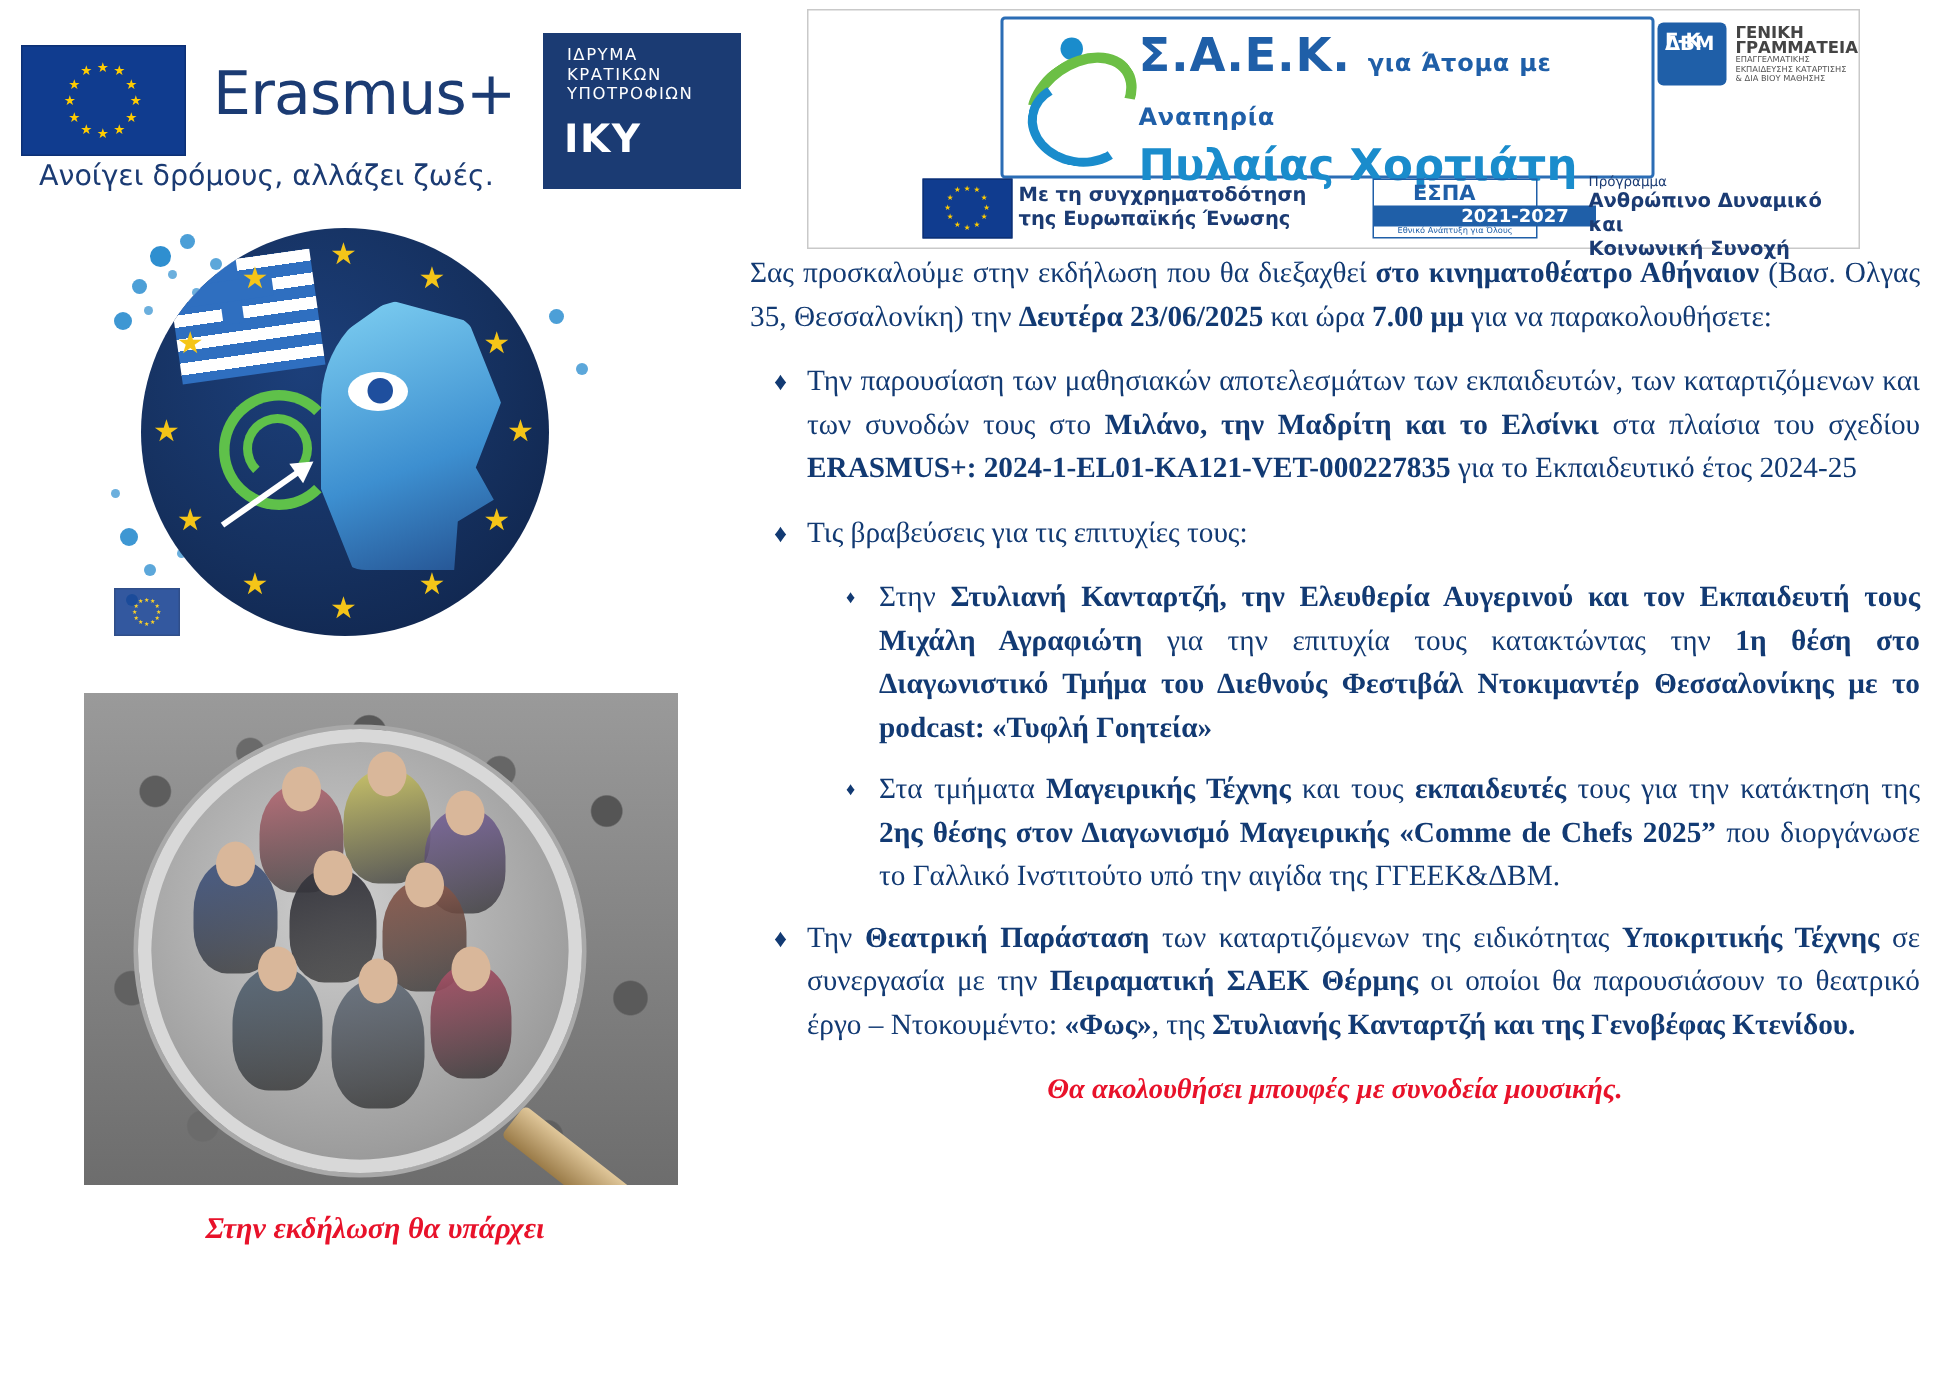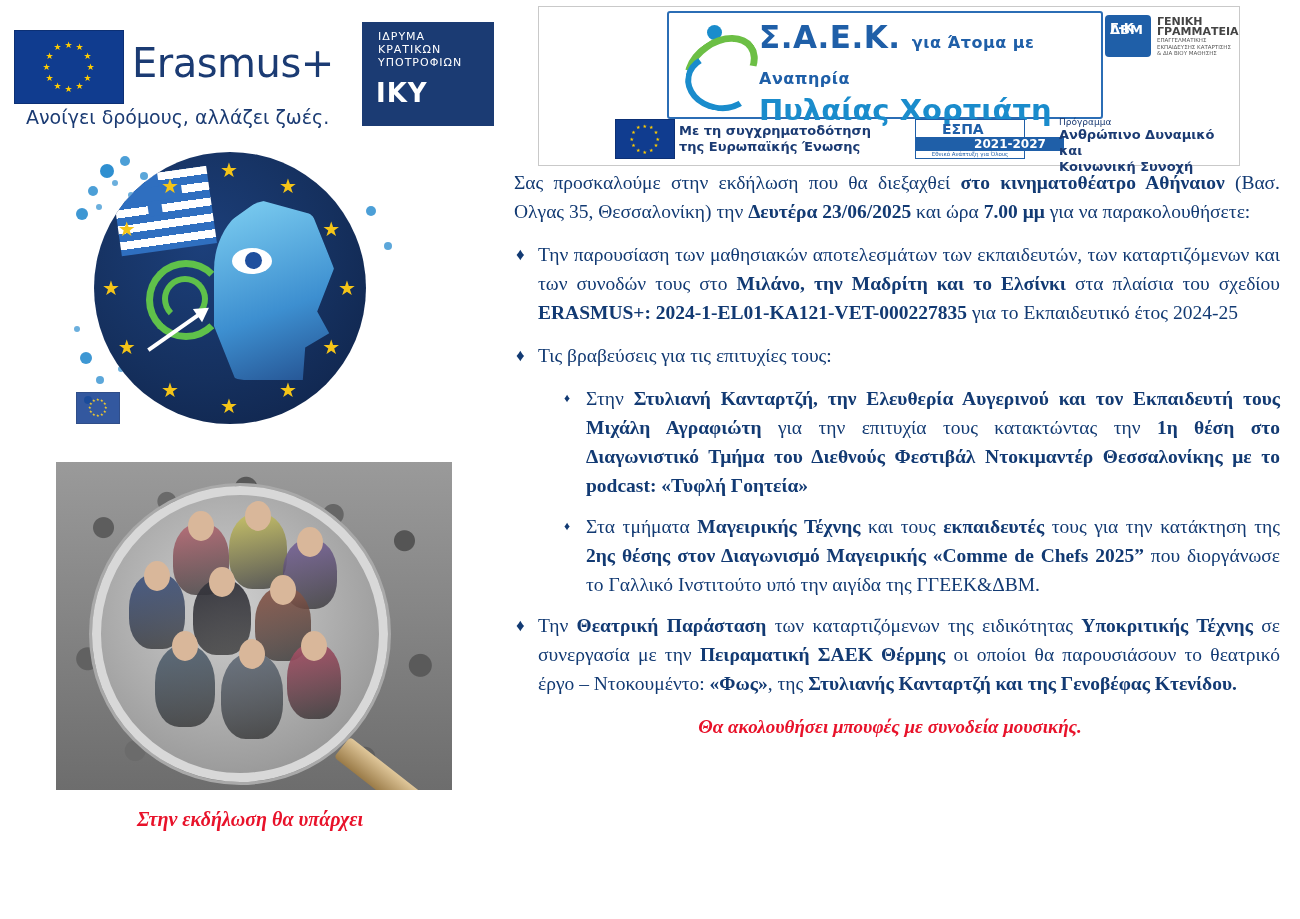--- a/index.html
+++ b/index.html
@@ -27,21 +27,21 @@
     background: #103c8f; border: 1px solid #0c3075;
   }
   .eu-flag .stars {
     position: absolute; left: 50%; top: 50%;
     width: 52px; height: 52px; transform: translate(-50%, -50%);
   }
   .eu-flag .star {
     position: absolute; color: #ffcc00; font-size: 9px; line-height: 9px;
   }
   .erasmus-word {
-    position: absolute; left: 118px; top: 26px;
+    position: absolute; left: 128px; top: 26px;
     font-family: "DejaVu Sans", sans-serif;
     font-size: 40px; color: #1b3b73; letter-spacing: -0.5px; font-weight: 400;
   }
   .erasmus-plus {
     font-size: 40px; color: #1b3b73;
   }
   .erasmus-tagline {
     position: absolute; left: 12px; top: 92px;
     font-family: "DejaVu Sans", sans-serif;
     font-size: 19px; color: #1b3b73;
@@ -277,21 +277,21 @@
   
   #body-text {
     left: 500px; top: 168px; width: 780px;
     color: #123a73;
     font-family: "Liberation Serif", serif;
     font-size: 19.5px;
     line-height: 29px;
     text-align: justify;
   }
   #body-text b { font-weight: bold; }
-  .intro { margin: 0 0 14px 14px; }
+  .intro { margin: 0 0 14px 0; }
   .bullet-row {
     display: flex; margin: 0 0 14px 0;
   }
   .bullet-row .bullet {
     width: 38px; flex: 0 0 38px; color: #123a73; font-size: 17px; line-height: 29px;
     padding-left: 16px; box-sizing: border-box;
   }
   .bullet-row .btext { flex: 1; }
   .sub-list { margin-left: 56px; }
   .sub-row { display: flex; margin: 0 0 12px 0; }

